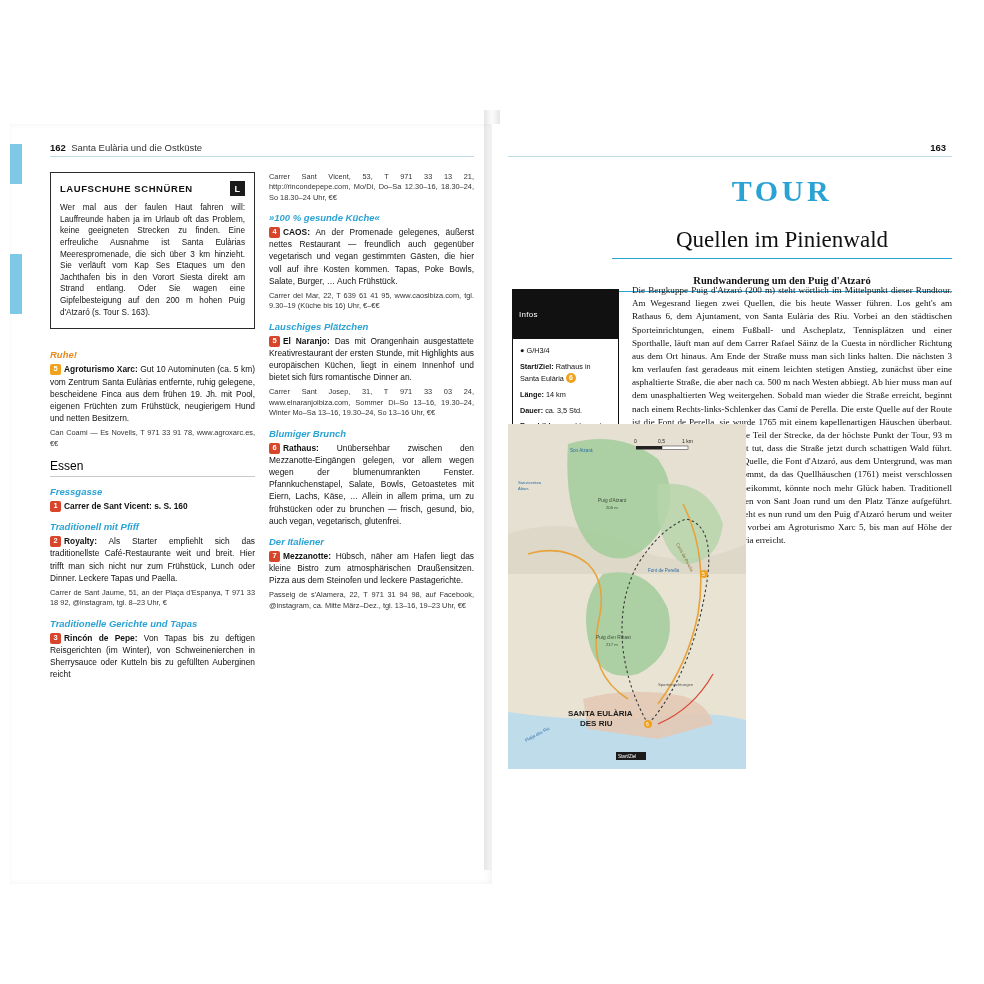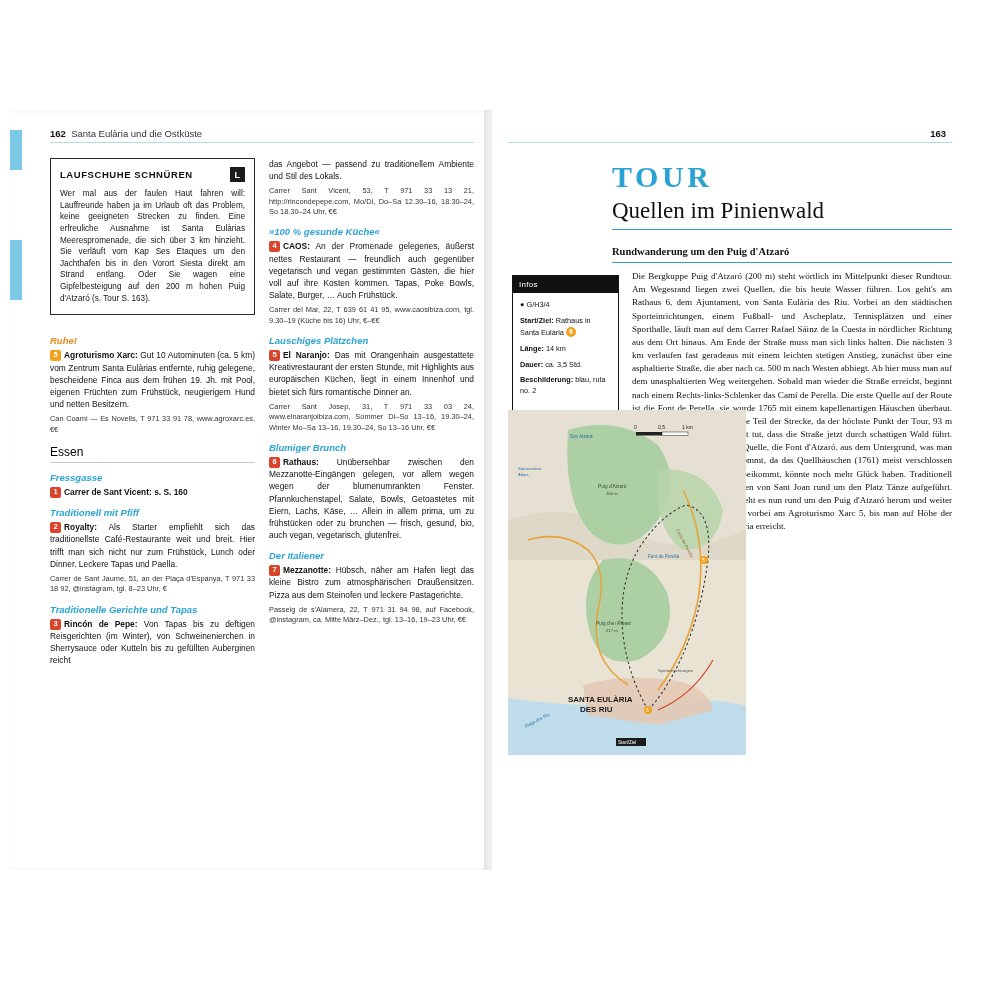--- a/index.html
+++ b/index.html
@@ -5,21 +5,21 @@
   html,body{margin:0;padding:0;}
   body{
     width:984px;height:984px;background:#ffffff;
     font-family:"Liberation Sans", sans-serif;
     overflow:hidden;
   }
   .page{position:relative;width:984px;height:984px;background:#fff;}
 
   
   .spread{position:absolute;left:0;top:110px;width:984px;height:760px;}
-  .leaf{position:absolute;top:0;height:760px;background:#fff;}
+  .leaf{position:absolute;top:14px;height:760px;background:#fff;}
   .leaf.left{left:10px;width:482px;box-shadow:-2px 0 6px rgba(0,0,0,.06) inset;}
   .leaf.right{left:492px;width:482px;background:#ffffff;}
   .gutter{position:absolute;left:484px;top:0;width:16px;height:760px;
     background:linear-gradient(to right,rgba(0,0,0,.10),rgba(0,0,0,.02) 45%,rgba(0,0,0,.02) 55%,rgba(0,0,0,.10));}
 
   
   .edgetab{position:absolute;left:0;width:12px;background:#7ec9e8;}
   .edgetab.a{top:20px;height:40px;}
   .edgetab.b{top:130px;height:60px;}
 
@@ -50,28 +50,28 @@
   .entry{font-size:8.4px;line-height:1.45;color:#111;text-align:justify;margin:0 0 4px 0;}
   .entry b{font-weight:bold;}
   .addr{font-size:7.4px;line-height:1.4;color:#333;text-align:justify;margin:0 0 4px 0;}
 
   .numbadge{display:inline-flex;width:11px;height:11px;border-radius:2px;background:#f0a21c;
     color:#fff;font-size:7.5px;font-weight:bold;align-items:center;justify-content:center;
     vertical-align:1px;margin-right:3px;}
   .numbadge.red{background:#d8452b;}
 
   
-  .tourhead{position:absolute;left:120px;top:50px;width:340px;text-align:left;}
+  .tourhead{position:absolute;left:120px;top:50px;width:340px;text-align:center;}
   .tourhead .tw{font-family:"Liberation Serif",serif;font-size:30px;font-weight:bold;color:#2aa3d4;letter-spacing:.12em;}
-  .tourhead .tt{font-family:"Liberation Serif",serif;font-size:23px;color:#111;margin-top:4px;}
+  .tourhead .tt{font-family:"Liberation Serif",serif;font-size:23px;color:#111;margin-top:19px;}
   .tourhead .sub{font-family:"Liberation Serif",serif;font-size:10.5px;color:#111;margin-top:16px;font-weight:bold;}
   .tourhead .rules{height:1px;background:#2aa3d4;margin:5px 0;}
 
   .infoscard{position:absolute;left:20px;top:165px;width:105px;background:#fff;border:1px solid #111;}
-  .infoscard .cap{background:#111;color:#fff;font-size:8px;padding:4px 6px;letter-spacing:.04em;}
+  .infoscard .cap{background:#111;color:#fff;font-size:8px;padding:20px 6px;letter-spacing:.04em;}
   .infoscard .body{padding:7px 7px 9px 7px;font-size:7.3px;line-height:1.5;color:#111;}
   .infoscard .body .row{margin-bottom:5px;}
   .infoscard .body b{font-weight:bold;}
   .pin{color:#111;}
 
   .tourtext{position:absolute;left:140px;top:160px;width:320px;font-family:"Liberation Serif",serif;
     font-size:9.1px;line-height:1.45;color:#111;text-align:justify;}
 
   .mapwrap{position:absolute;left:16px;top:300px;width:238px;height:345px;overflow:hidden;border:0;}
   .mapimg{position:absolute;inset:0;}
@@ -129,21 +129,20 @@
           <p class="addr">Carrer de Sant Jaume, 51, an der Plaça d'Espanya, T 971 33 18 92, @instagram, tgl. 8–23 Uhr, €</p>
 
           <div class="subhead">Traditionelle Gerichte und Tapas</div>
           <p class="entry">
             <span class="numbadge red">3</span><b>Rincón de Pepe:</b>
             <span>Von Tapas bis zu deftigen Reisgerichten (im Winter), von Schweinenierchen in Sherrysauce oder Kutteln bis zu gefüllten Auberginen reicht</span>
           </p>
         </div>
 
         <div class="col">
-          <p class="entry">das Angebot — passend zu traditionellem Ambiente und Stil des Lokals.</p>
           <p class="addr">Carrer Sant Vicent, 53, T 971 33 13 21, http://rincondepepe.com, Mo/Di, Do–Sa 12.30–16, 18.30–24, So 18.30–24 Uhr, €€</p>
 
           <div class="subhead">»100 % gesunde Küche«</div>
           <p class="entry">
             <span class="numbadge red">4</span><b>CAOS:</b>
             <span>An der Promenade gelegenes, äußerst nettes Restaurant — freundlich auch gegenüber vegetarisch und vegan gestimmten Gästen, die hier voll auf ihre Kosten kommen. Tapas, Poke Bowls, Salate, Burger, … Auch Frühstück.</span>
           </p>
           <p class="addr">Carrer del Mar, 22, T 639 61 41 95, www.caosibiza.com, tgl. 9.30–19 (Küche bis 16) Uhr, €–€€</p>
 
           <div class="subhead">Lauschiges Plätzchen</div>

